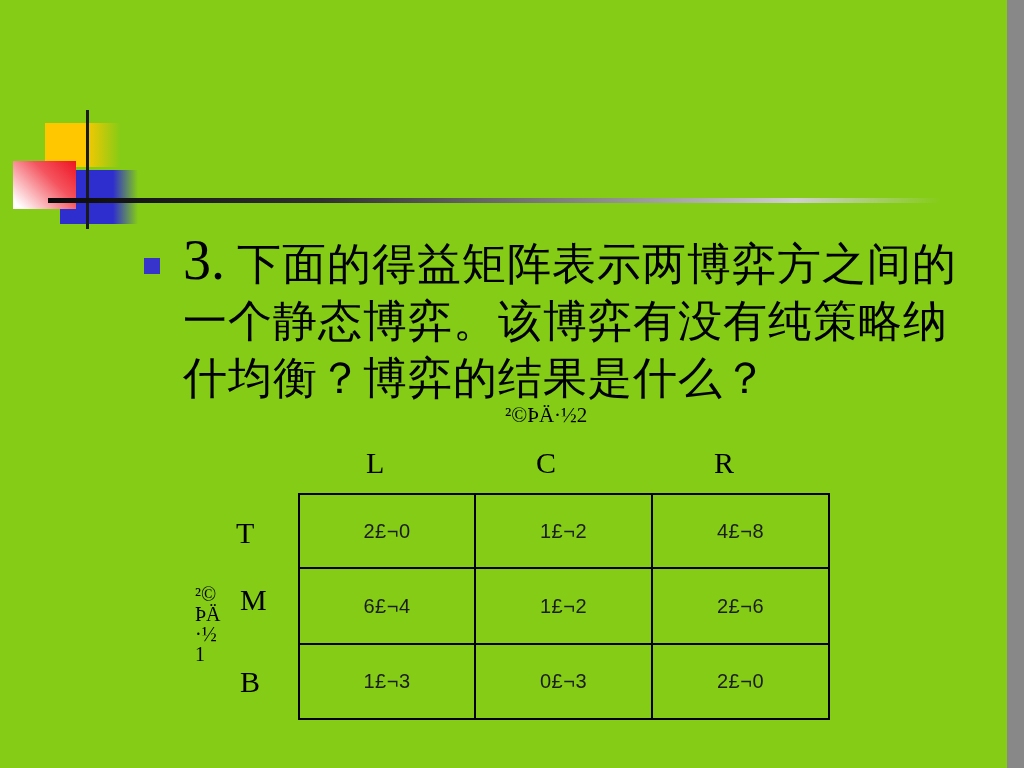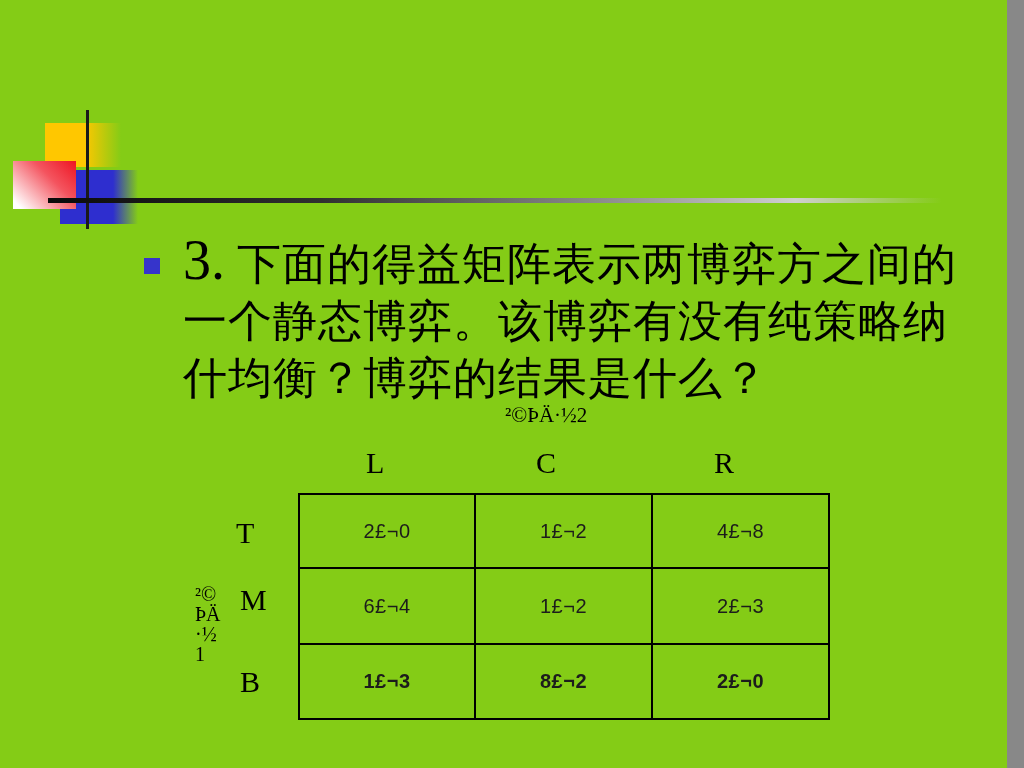--- a/index.html
+++ b/index.html
@@ -30,21 +30,21 @@
   .row-header{position:absolute;font-size:30px;line-height:30px;}
   .row-T{left:236px;top:518px;} .row-M{left:240px;top:585px;} .row-B{left:240px;top:667px;}
   .p1-label{position:absolute;left:195px;top:584px;width:40px;
     font-size:20px;line-height:20px;}
   .matrix{position:absolute;left:298px;top:493px;width:530px;height:225px;
     border-collapse:collapse;table-layout:fixed;}
   .matrix td{border:2px solid #000;text-align:center;vertical-align:middle;
     font-family:"Liberation Sans","DejaVu Sans",sans-serif;font-size:20px;
     letter-spacing:0.5px;color:#1c1c1c;padding:0;}
   .matrix col.c1{width:176px;} .matrix col.c2{width:177px;} .matrix col.c3{width:177px;}
-  .matrix tr.r1{height:74px;} .matrix tr.r2{height:76px;} .matrix tr.r3{height:75px;font-weight:bold;}
+  .matrix tr.r1{height:74px;} .matrix tr.r2{height:76px;} .matrix tr.r3{height:75px;}
 </style>
 </head>
 <body>
 
 <div class="slide">
 
   <div class="decor sq-yellow"></div>
   <div class="decor sq-blue"></div>
   <div class="decor sq-red"></div>
   <div class="decor v-line"></div>
@@ -82,23 +82,23 @@
       </colgroup>
     <tbody>
         <tr class="r1">
       <td>2£¬0</td>
       <td>1£¬2</td>
       <td>4£¬8</td>
     </tr>
     <tr class="r2">
       <td>6£¬4</td>
       <td>1£¬2</td>
-      <td>2£¬3</td>
+      <td>2£¬6</td>
     </tr>
     <tr class="r3">
       <td>1£¬3</td>
-      <td>8£¬2</td>
+      <td>0£¬3</td>
       <td>2£¬0</td>
     </tr>
   </tbody>
     </table>
 
 </div>
 
 </body></html>

